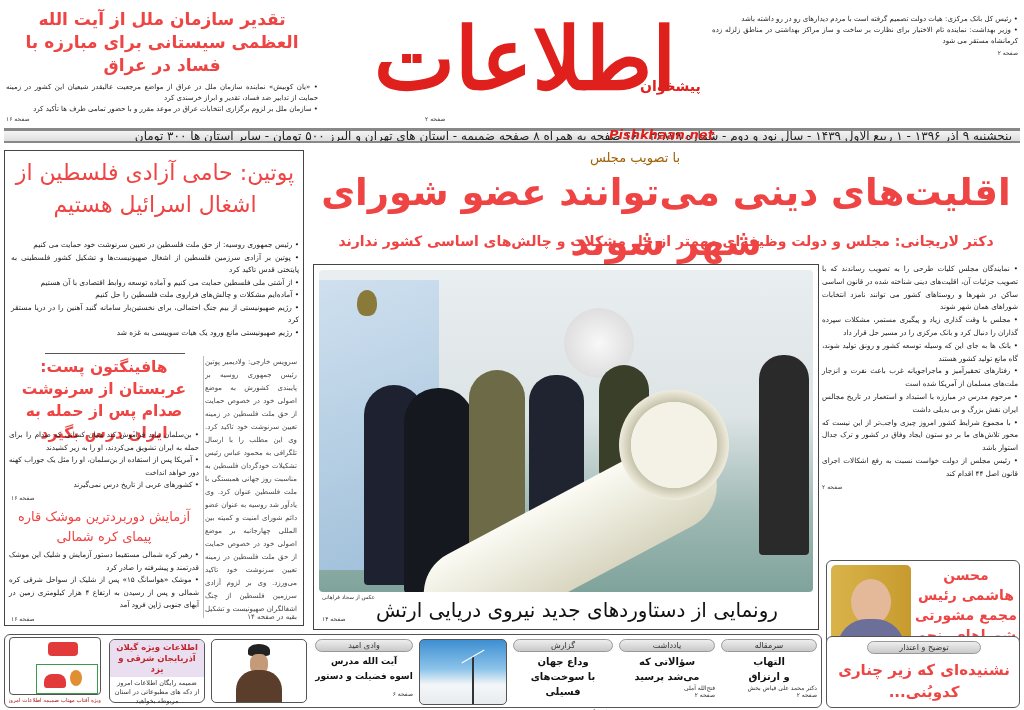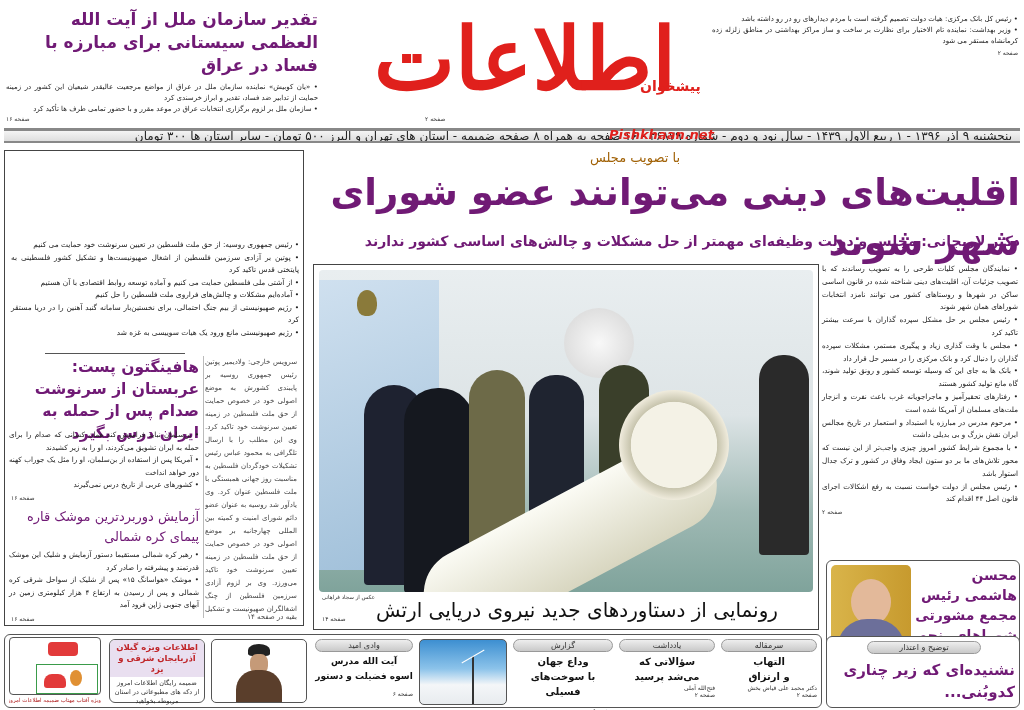--- a/index.html
+++ b/index.html
@@ -1,19 +1,19 @@
 <!DOCTYPE html>
 <html><head>
 <meta charset="utf-8">
 <style>
   * { box-sizing: border-box; margin: 0; padding: 0; }
   html, body { width: 1024px; height: 710px; overflow: hidden; background: #fff; }
   body { font-family: "DejaVu Sans", sans-serif; color: #111; position: relative; direction: rtl; }
   .abs { position: absolute; }
-  .hl { font-weight: bold; color: #701a75; line-height: 1.25; }
+  .hl { font-weight: bold; text-align: center; color: #ef4444; line-height: 1.25; }
   .bul { font-size: 7.6px; line-height: 12px; color: #222; text-align: justify; }
   .bul p { margin: 0; }
   .pg { font-size: 6px; color: #333; }
   .box { border: 1px solid #555; border-radius: 6px; background: #fff; }
   .sqbox { border: 1px solid #444; background: #fff; }
   .tag { background: linear-gradient(#eee,#c9c9c9); border: 1px solid #999; border-radius: 8px; font-size: 8px; text-align: center; color: #333; height: 13px; line-height: 12px; }
   .photo { background: #ddd; overflow: hidden; }
 </style>
 </head>
 <body>
@@ -45,21 +45,20 @@
   <div style="font-size:12px; line-height:10px; white-space:nowrap; overflow:hidden; padding-right:8px; color:#222;">پنجشنبه ۹ آذر ۱۳۹۶ - ۱ ربیع الاول ۱۴۳۹ - سال نود و دوم - شماره ۲۶۸۷۹ - ۱۶ صفحه به همراه ۸ صفحه ضمیمه - استان های تهران و البرز ۵۰۰ تومان - سایر استان ها ۳۰۰ تومان</div>
   <div class="abs" style="left:605px; top:-4px; font-size:13px; font-weight:bold; font-style:italic; color:#e0201c; direction:ltr;">Pishkhaan.net</div>
 </div>
 
 <div class="abs" style="left:560px; top:150px; width:150px; text-align:center; font-size:13px; color:#a16207;">با تصویب مجلس</div>
 <div class="abs hl" style="left:312px; top:168px; width:708px; font-size:37px; line-height:50px; font-weight:900;">اقلیت‌های دینی می‌توانند عضو شورای شهر شوند</div>
 <div class="abs hl" style="left:312px; top:231px; width:708px; font-size:14px; line-height:20px;">دکتر لاریجانی: مجلس و دولت وظیفه‌ای مهمتر از حل مشکلات و چالش‌های اساسی کشور ندارند</div>
 
 <div class="abs bul" style="left:822px; top:263px; width:196px; font-size:7.2px; line-height:12.8px;">
   <p>• نمایندگان مجلس کلیات طرحی را به تصویب رساندند که با تصویب جزئیات آن، اقلیت‌های دینی شناخته شده در قانون اساسی ساکن در شهرها و روستاهای کشور می توانند نامزد انتخابات شوراهای همان شهر شوند</p>
-  <p>• رئیس مجلس بر حل مشکل سپرده گذاران با سرعت بیشتر تاکید کرد</p>
   <p>• مجلس با وقت گذاری زیاد و پیگیری مستمر، مشکلات سپرده گذاران را دنبال کرد و بانک مرکزی را در مسیر حل قرار داد</p>
   <p>• بانک ها به جای این که وسیله توسعه کشور و رونق تولید شوند، گاه مانع تولید کشور هستند</p>
   <p>• رفتارهای تحقیرآمیز و ماجراجویانه غرب باعث نفرت و انزجار ملت‌های مسلمان از آمریکا شده است</p>
   <p>• مرحوم مدرس در مبارزه با استبداد و استعمار در تاریخ مجالس ایران نقش بزرگ و بی بدیلی داشت</p>
   <p>• با مجموع شرایط کشور امروز چیزی واجب‌تر از این نیست که محور تلاش‌های ما بر دو ستون ایجاد وفاق در کشور و ترک جدال استوار باشد</p>
   <p>• رئیس مجلس از دولت خواست نسبت به رفع اشکالات اجرای قانون اصل ۴۴ اقدام کند</p>
   <div class="pg" style="text-align:left;">صفحه ۲</div>
 </div>
 
 <div class="abs sqbox" style="left:313px; top:264px; width:506px; height:366px;">
@@ -80,20 +79,21 @@
     <div class="abs" style="left:110px; top:165px; width:320px; height:90px; background:linear-gradient(180deg,#fbfbf4,#d8d6c0); border-radius:45px; transform:rotate(-28deg); transform-origin:left center; top:300px;"></div>
     <div class="abs" style="left:300px; top:120px; width:110px; height:110px; border-radius:50%; background:radial-gradient(circle,#f4f2e6 55%,#c8c5ae 56%,#eeeadb 70%);"></div>
   </div>
   <div class="abs" style="left:8px; top:329px; font-size:5.5px; color:#333; direction:rtl;">عکس از سجاد فراهانی</div>
   <div class="abs" style="right:40px; top:333px; font-size:20px; color:#111;">رونمایی از دستاوردهای جدید نیروی دریایی ارتش</div>
   <div class="abs pg" style="left:8px; top:350px;">صفحه ۱۴</div>
 </div>
 
 <div class="abs sqbox" style="left:4px; top:150px; width:300px; height:476px;">
 
+  <div class="abs hl" style="left:6px; top:6px; width:288px; font-size:22px; line-height:32px; font-weight:normal;">پوتین: حامی آزادی فلسطین از اشغال اسرائیل هستیم</div>
   <div class="abs bul" style="left:6px; top:88px; width:288px; font-size:7.4px; line-height:12.5px;">
     <p>• رئیس جمهوری روسیه: از حق ملت فلسطین در تعیین سرنوشت خود حمایت می کنیم</p>
     <p>• پوتین بر آزادی سرزمین فلسطین از اشغال صهیونیست‌ها و تشکیل کشور فلسطینی به پایتختی قدس تاکید کرد</p>
     <p>• از آشتی ملی فلسطین حمایت می کنیم و آماده توسعه روابط اقتصادی با آن هستیم</p>
     <p>• آماده‌ایم مشکلات و چالش‌های فراروی ملت فلسطین را حل کنیم</p>
     <p>• رژیم صهیونیستی از بیم جنگ احتمالی، برای نخستین‌بار سامانه گنبد آهنین را در دریا مستقر کرد</p>
     <p>• رژیم صهیونیستی مانع ورود یک هیات سوییسی به غزه شد</p>
   </div>
   <div class="abs" style="left:40px; top:202px; width:140px; border-top:1px solid #555;"></div>
 

